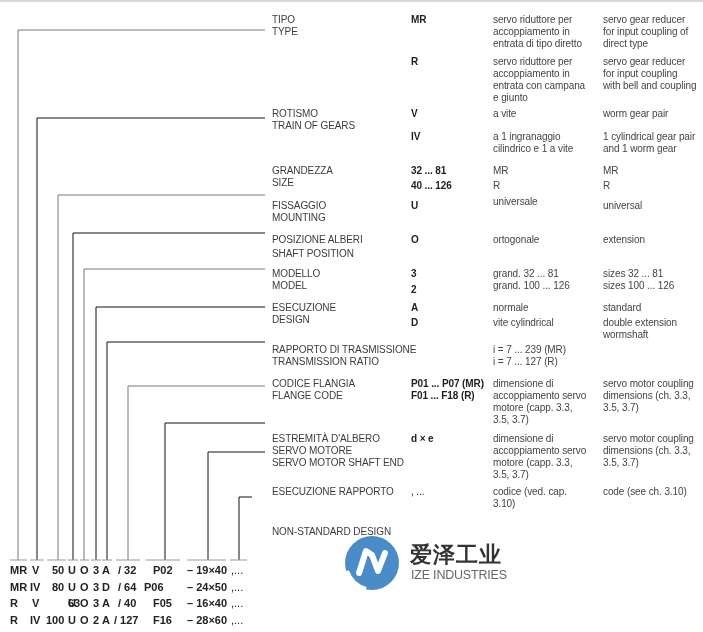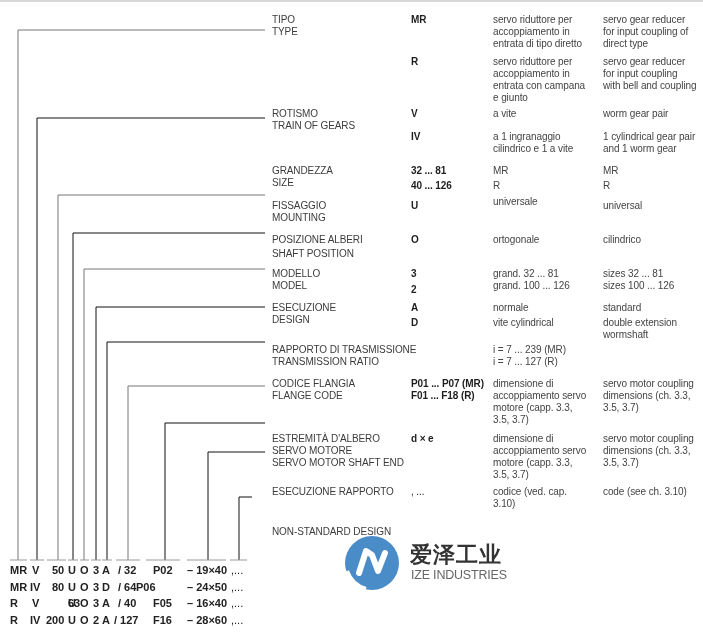--- a/index.html
+++ b/index.html
@@ -104,21 +104,21 @@
 <div class="t lbl" style="top:200px">FISSAGGIO</div>
 <div class="t lbl" style="top:212px">MOUNTING</div>
 <div class="t code" style="top:200px">U</div>
 <div class="t it" style="top:196px">universale</div>
 <div class="t en" style="top:200px">universal</div>
 
 <div class="t lbl" style="top:234px">POSIZIONE ALBERI</div>
 <div class="t lbl" style="top:248px">SHAFT POSITION</div>
 <div class="t code" style="top:234px">O</div>
 <div class="t it" style="top:234px">ortogonale</div>
-<div class="t en" style="top:234px">cilindrico</div>
+<div class="t en" style="top:234px">extension</div>
 
 <div class="t lbl" style="top:268px">MODELLO</div>
 <div class="t lbl" style="top:280px">MODEL</div>
 <div class="t code" style="top:268px">3</div>
 <div class="t it" style="top:268px">grand. 32 ... 81</div>
 <div class="t en" style="top:268px">sizes 32 ... 81</div>
 <div class="t code" style="top:284px">2</div>
 <div class="t it" style="top:280px">grand. 100 ... 126</div>
 <div class="t en" style="top:280px">sizes 100 ... 126</div>
 
@@ -183,41 +183,41 @@
 </div>
 <div class="row" style="top:581px">
   <span style="left:10px">MR</span>
   <span style="left:30px">IV</span>
   <span style="left:52px">80</span>
   <span style="left:68px">U</span>
   <span style="left:80px">O</span>
   <span style="left:93px">3</span>
   <span style="left:102px">D</span>
   <span style="left:118px">/ 64</span>
-  <span style="left:136px">P06</span>
+  <span style="left:144px">P06</span>
   <span style="left:187px">– 24×50</span>
   <span style="left:231px; font-weight:normal">,...</span>
 </div>
 <div class="row" style="top:597px">
   <span style="left:10px">R</span>
   <span style="left:32px">V</span>
   <span style="left:68px">63</span>
   <span style="left:68px">U</span>
   <span style="left:80px">O</span>
   <span style="left:93px">3</span>
   <span style="left:102px">A</span>
   <span style="left:118px">/ 40</span>
   <span style="left:153px">F05</span>
   <span style="left:187px">– 16×40</span>
   <span style="left:231px; font-weight:normal">,...</span>
 </div>
 <div class="row" style="top:614px">
   <span style="left:10px">R</span>
   <span style="left:30px">IV</span>
-  <span style="left:46px">200</span>
+  <span style="left:46px">100</span>
   <span style="left:68px">U</span>
   <span style="left:80px">O</span>
   <span style="left:93px">2</span>
   <span style="left:102px">A</span>
   <span style="left:114px">/ 127</span>
   <span style="left:153px">F16</span>
   <span style="left:187px">– 28×60</span>
   <span style="left:231px; font-weight:normal">,...</span>
 </div>
 

